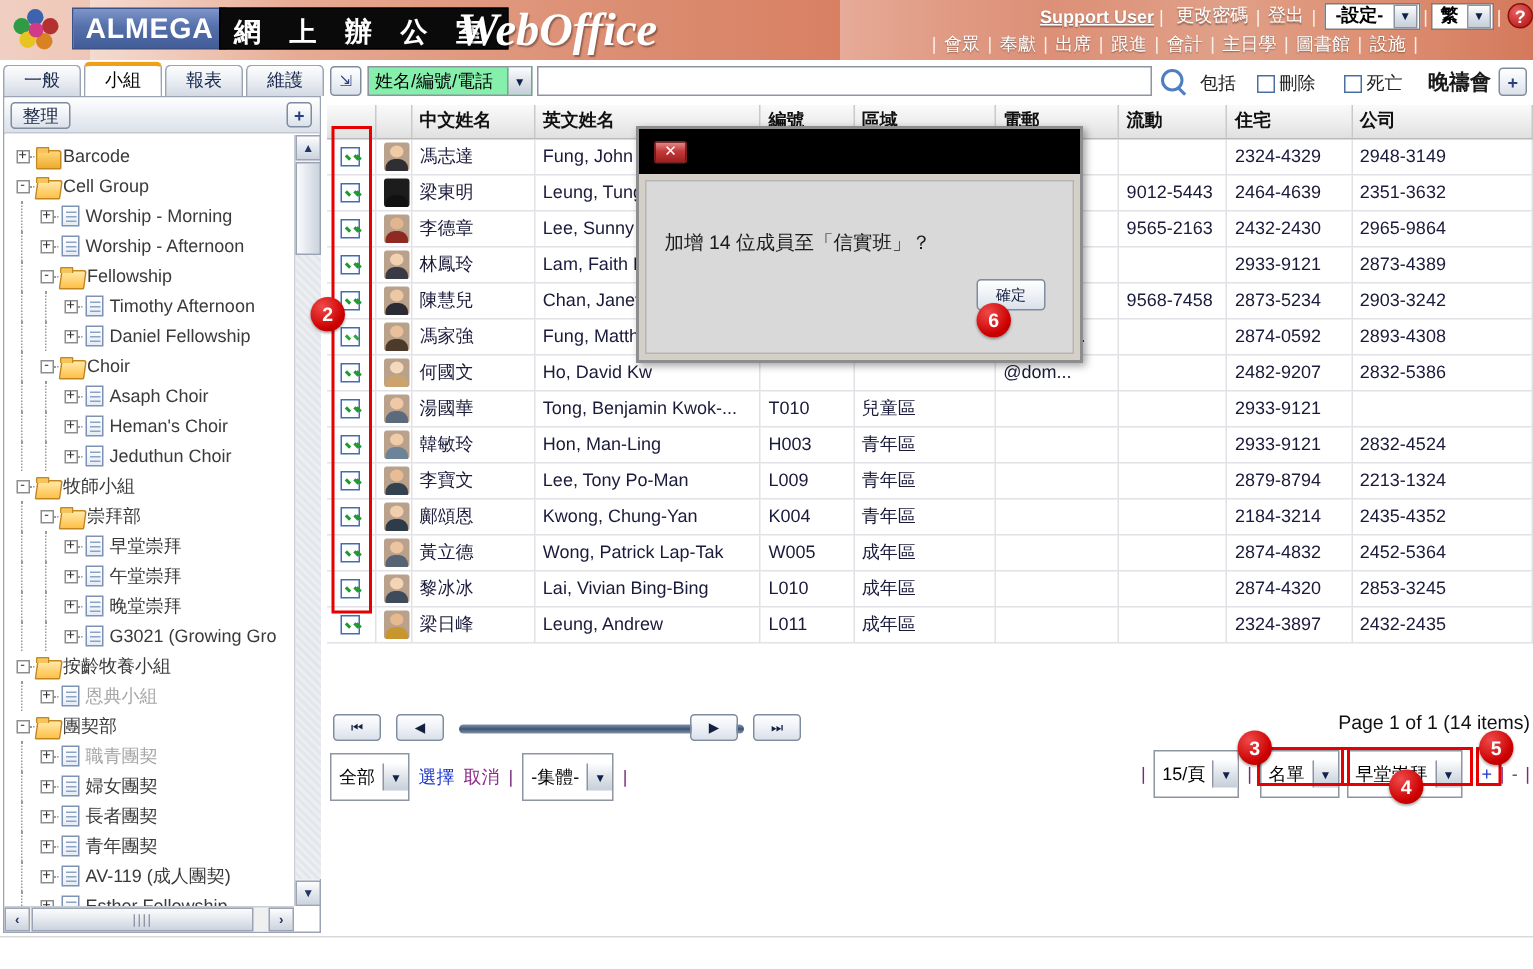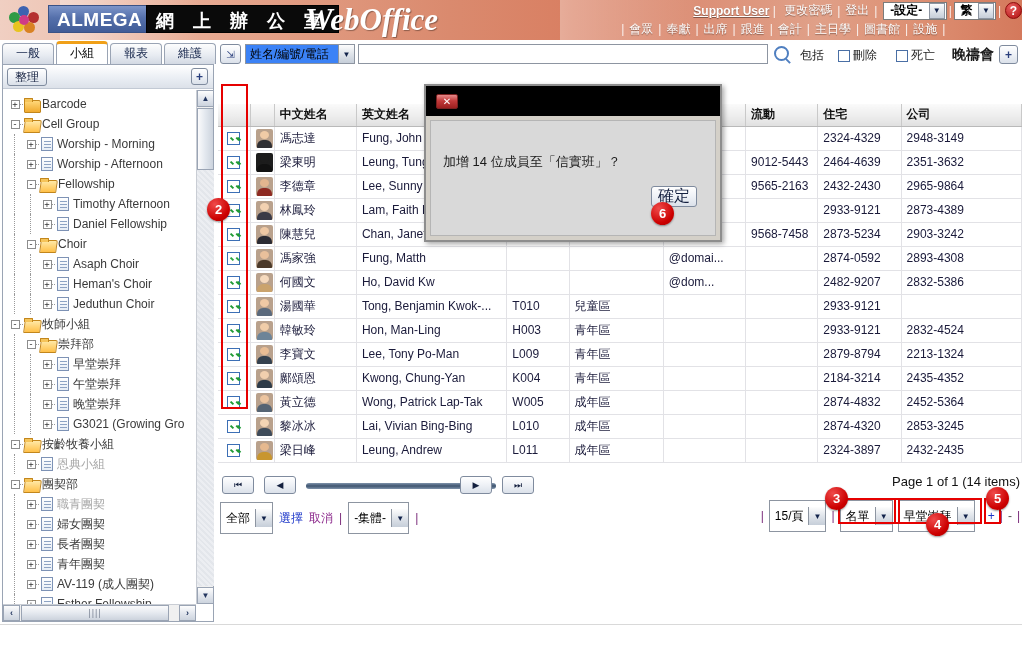--- a/index.html
+++ b/index.html
@@ -219,21 +219,21 @@
   }
   .sb-icobtn{
     position:absolute; left:2px; top:2px; width:21px; height:20px;
     display:flex;align-items:center;justify-content:center;
     border:1px solid #7f8b9e;border-radius:3px;
     background:linear-gradient(to bottom,#ffffff,#eef1f6 50%,#dbe1ea);
     color:#2a3f7d; font-size:10px;
   }
   .sb-field{
     position:absolute; left:27px; top:2px; width:110px; height:20px;
-    border:1px solid #8d95a1; background:#3b82f6;
+    border:1px solid #8d95a1; background:#86efac;
     display:flex; align-items:center; font-size:12px;
   }
   .sb-field .txt{ flex:1; padding-left:4px; color:#000; }
   .sb-field .arw{
     width:16px;height:18px;flex:0 0 16px;
     background:linear-gradient(to bottom,#fdfdfd,#dfe4ea 50%,#c6ced9);
     border-left:1px solid #8d95a1; display:flex;align-items:center;justify-content:center;
     font-size:8px;color:#11224a;
   }
   .sb-input{
@@ -257,21 +257,21 @@
   .sb-plus{
     position:absolute; right:2px; top:3px; width:19px; height:19px;
     font-weight:bold; color:#2a3f7d;
   }
 
   
   .gridwrap{
     position:absolute; left:218px; top:70px; width:804px; height:400px;
     background:#ffffff; overflow:hidden;
   }
-  table.grid{ border-collapse:collapse; width:804px; table-layout:fixed;margin-top:34px; }
+  table.grid{ border-collapse:collapse; width:804px; table-layout:fixed; }
   table.grid th{
     height:22px; font-size:12px; font-weight:bold; color:#111;
     background:linear-gradient(to bottom,#fafafa,#ededed 55%,#e0e0e0);
     border-right:1px solid #c9c9c9; border-bottom:1px solid #b9b9b9;
     text-align:left; padding:0 5px; white-space:nowrap;
   }
   table.grid td{
     height:24px; font-size:12px; color:#1a1a3a;
     border-right:1px solid #e2e2e6; border-bottom:1px solid #e2e2e6;
     padding:0 5px; white-space:nowrap; overflow:hidden;
@@ -339,21 +339,21 @@
   .dlg-body{
     position:absolute; left:4px; top:34px; right:4px; bottom:4px;
     background:#d9d9d9; border:1px solid #b5b5b5;
   }
   .dlg-msg{ position:absolute; left:12px; top:32px; font-size:13px; color:#1a1a1a; }
   .dlg-ok{
     position:absolute; right:18px; bottom:28px; width:46px; height:21px;
     display:flex;align-items:center;justify-content:center;
     border:1px solid #7f8b9e;border-radius:3px;
     background:linear-gradient(to bottom,#ffffff,#eef1f6 50%,#dbe1ea);
-    color:#14203f;font-size:16px;margin-left:44px;
+    color:#14203f;font-size:10px;margin-left:44px;
   }
 
   
   .pager{ position:absolute; left:218px; top:472px; width:804px; height:60px; }
   .pg-btn{
     position:absolute; top:4px; width:32px; height:18px;
     display:flex;align-items:center;justify-content:center;
     border:1px solid #7f8b9e;border-radius:3px;
     background:linear-gradient(to bottom,#ffffff,#eef1f6 50%,#dbe1ea);
     color:#14203f;font-size:9px;

